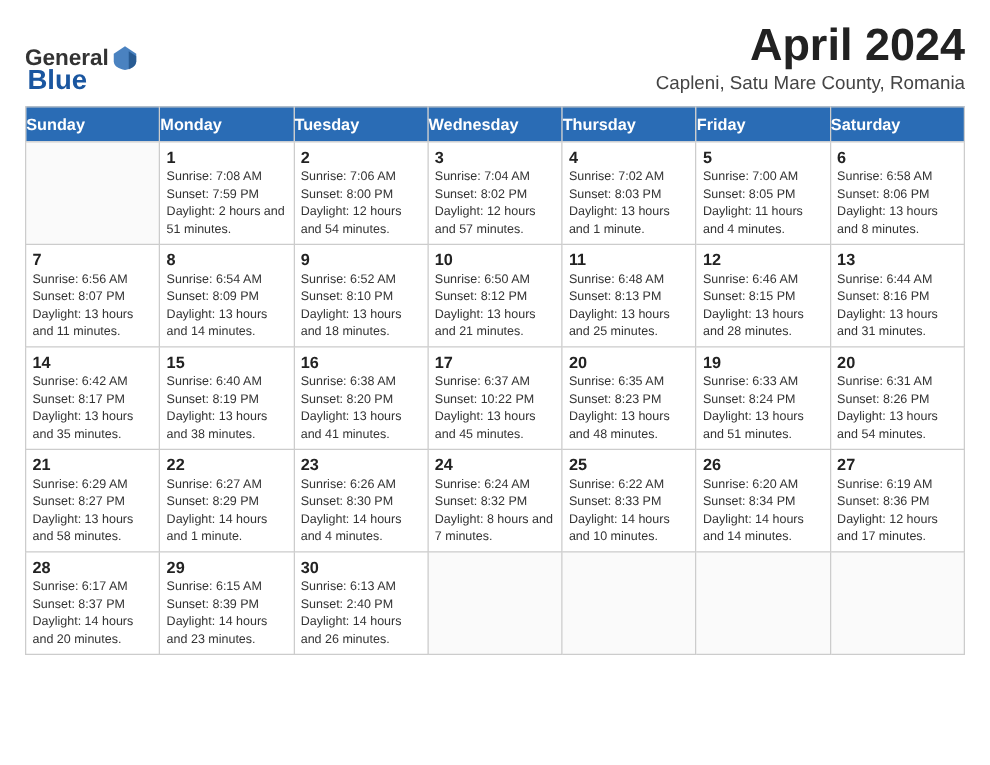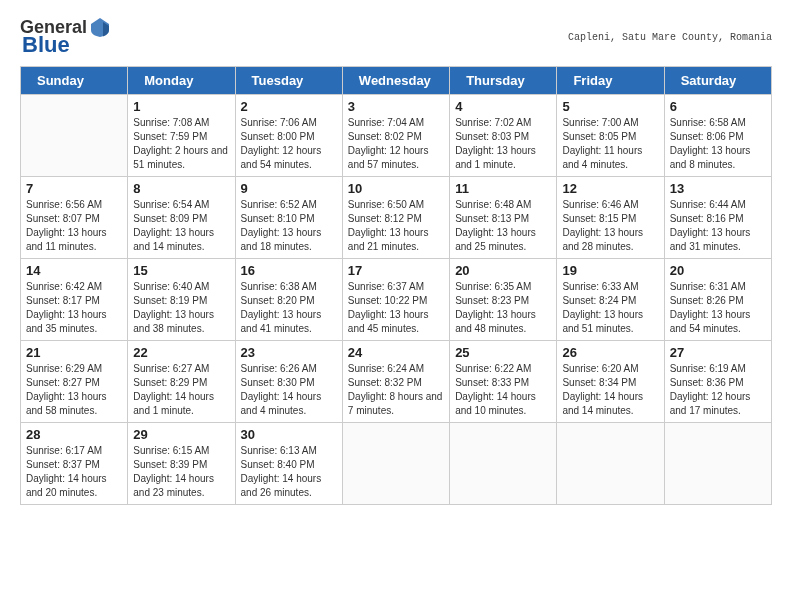--- a/index.html
+++ b/index.html
@@ -6,21 +6,21 @@
     body {
       font-family: Arial, sans-serif;
       background: #fff;
       width: 792px;
       min-height: 612px;
       padding: 16px 20px;
     }
     .header-area {
       display: flex;
       justify-content: space-between;
-      align-items: center;
+      align-items: flex-end;
       margin-bottom: 10px;
     }
     .logo {
       display: flex;
       align-items: center;
       gap: 2px;
     }
     .logo-text-general {
       font-size: 18px;
       font-weight: bold;
@@ -41,36 +41,35 @@
     .title-area {
       text-align: right;
     }
     .month-title {
       font-size: 36px;
       font-weight: bold;
       color: #222;
       line-height: 1.1;
     }
     .location-title {
-      font-size: 10px;
+      font-size: 15px;
       color: #444;
       margin-top: 2px;
-      font-family: Liberation Mono, monospace;
     }
     .calendar-table {
       width: 100%;
       border-collapse: collapse;
       table-layout: fixed;
     }
     .calendar-table th {
       background-color: #2a6cb5;
       color: #fff;
       font-size: 13px;
       font-weight: bold;
-      padding: 6px 16px;
+      padding: 6px 0;
       text-align: left;
       border: 1px solid #ccc;
     }
     .calendar-table td {
       border: 1px solid #ccc;
       vertical-align: top;
       padding: 4px 5px;
       font-size: 10.5px;
       color: #333;
       height: 82px;
@@ -101,20 +100,21 @@
         <span class="logo-text-general">General</span>
         <svg class="logo-icon" viewBox="0 0 22 22" xmlns="http://www.w3.org/2000/svg">
           <path d="M11 2 L20 8 L20 14 C20 18 16 20 11 21 C6 20 2 18 2 14 L2 8 Z" fill="#2a6cb5" opacity="0.85"></path>
           <path d="M14 6 L20 10 L20 14 C20 17 17 19.5 14 20.5 Z" fill="#1a4a80" opacity="0.7"></path>
         </svg>
       </div>
       <span class="logo-text-blue" style="margin-top:-4px; margin-left:2px;">Blue</span>
     </div>
   </div>
   <div class="title-area">
+    <div class="month-title">April 2024</div>
     <div class="location-title">Capleni, Satu Mare County, Romania</div>
   </div>
 </div>
 
 <table class="calendar-table">
   <thead>
     <tr>
     <th>Sunday</th>
         <th>Monday</th>
         <th>Tuesday</th>
@@ -364,21 +364,21 @@
           <div class="day-info">
             <div>Sunrise: 6:15 AM</div>
             <div>Sunset: 8:39 PM</div>
             <div>Daylight: 14 hours and 23 minutes.</div>
           </div>
         </td>
         <td>
           <span class="day-number">30</span>
           <div class="day-info">
             <div>Sunrise: 6:13 AM</div>
-            <div>Sunset: 8:40 PM</div>
+            <div>Sunset: 2:40 PM</div>
             <div>Daylight: 14 hours and 26 minutes.</div>
           </div>
         </td>
         <td class="empty-cell"></td>
         <td class="empty-cell"></td>
         <td class="empty-cell"></td>
         <td class="empty-cell"></td>
       </tr>
     </tbody>
 </table>

